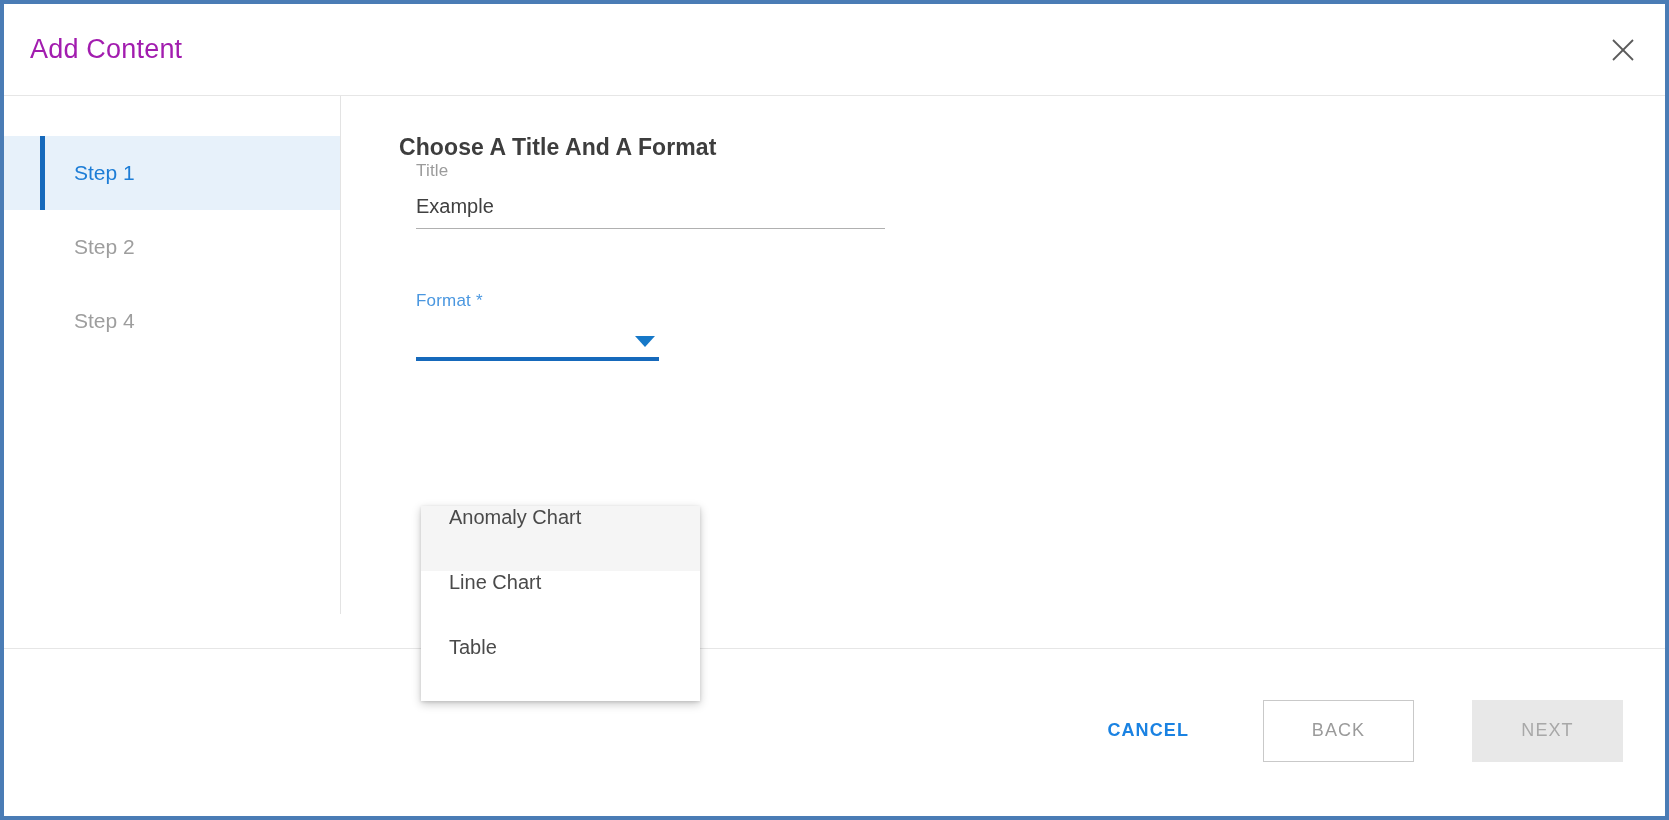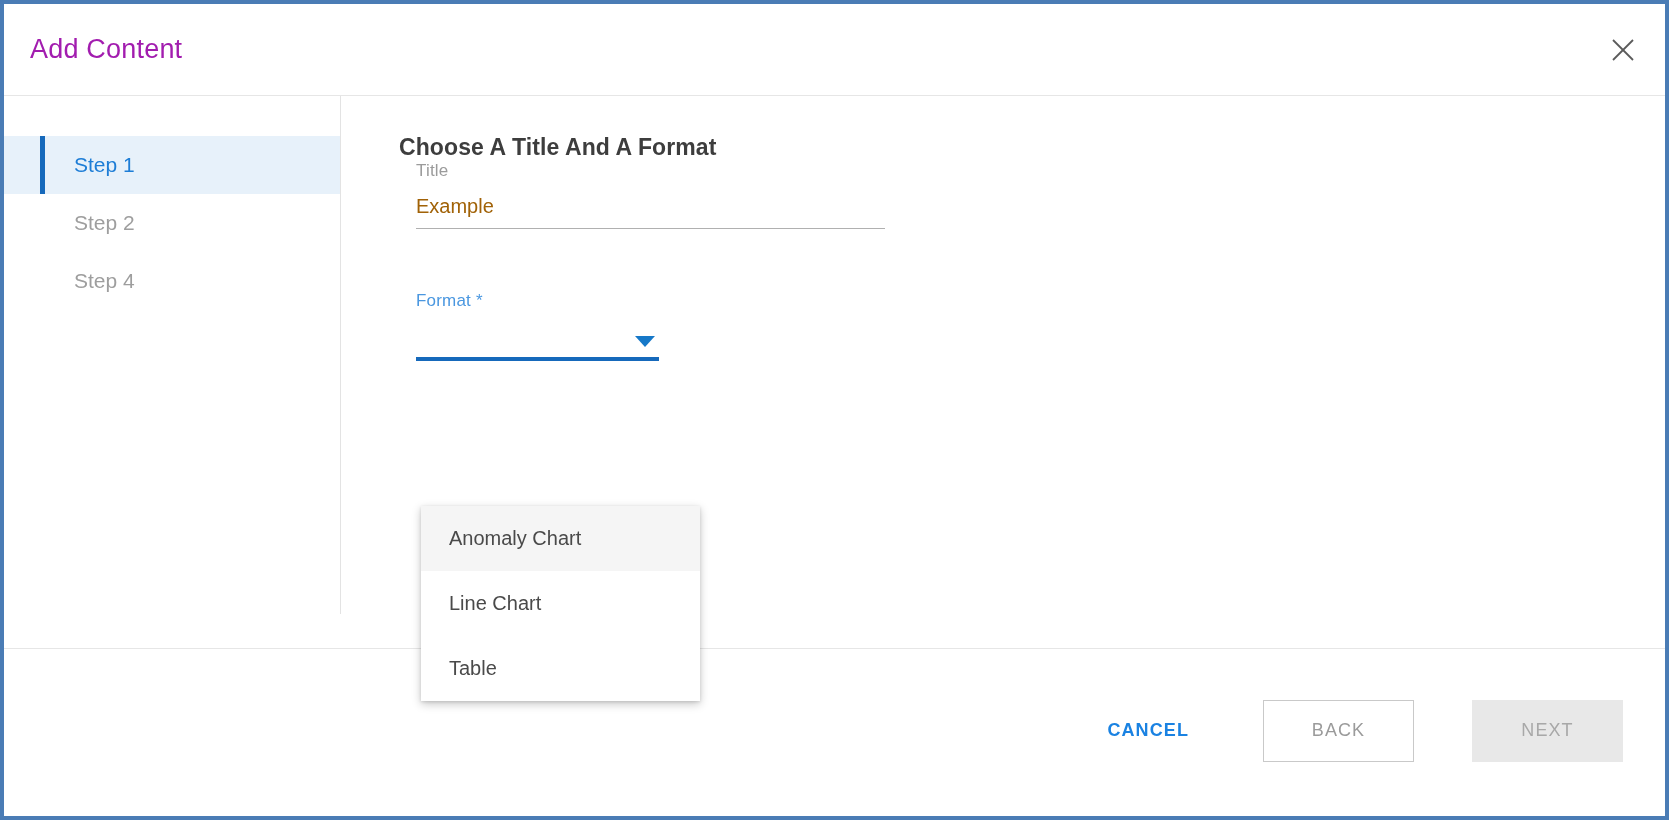--- a/index.html
+++ b/index.html
@@ -71,21 +71,21 @@
     content: "";
     position: absolute;
     right: 0;
     top: 0;
     width: 1px;
     height: 518px;
     background: #e3e3e3;
   }
   .step {
     position: relative;
-    height: 58px;
+    height: 74px;
     display: flex;
     align-items: center;
     padding-left: 70px;
     font-size: 21px;
     color: #9e9e9e;
     cursor: pointer;
     user-select: none;
   }
   .step.active {
     background: #e7f1fa;
@@ -126,21 +126,21 @@
   .field-label.focused {
     color: #4a97e0;
   }
   .text-input {
     width: 469px;
     border: none;
     border-bottom: 1px solid #b0b0b0;
     outline: none;
     font-family: "Liberation Sans", sans-serif;
     font-size: 20px;
-    color: #a16207;
+    color: #404040;
     padding: 8px 0 10px 0;
     background: transparent;
     display: block;
     margin-top: 6px;
   }
 
   
   .select-field { margin-top: 62px; margin-left: 17px; position: relative; }
   .select-control {
     width: 243px;
@@ -178,21 +178,20 @@
     top: 215px;
     width: 279px;
     background: #ffffff;
     box-shadow: 0 3px 9px rgba(0,0,0,0.22), 0 1px 3px rgba(0,0,0,0.12);
     z-index: 30;
     padding: 0;
   }
   .dropdown-item {
     height: 65px;
     display: flex;
-    align-items: center;
     padding-left: 28px;
     font-size: 20px;
     color: #4a4a4a;
     cursor: pointer;
     user-select: none;
   }
   .dropdown-item.hovered { background: #f5f5f5; }
 
   
   .dialog-footer {

